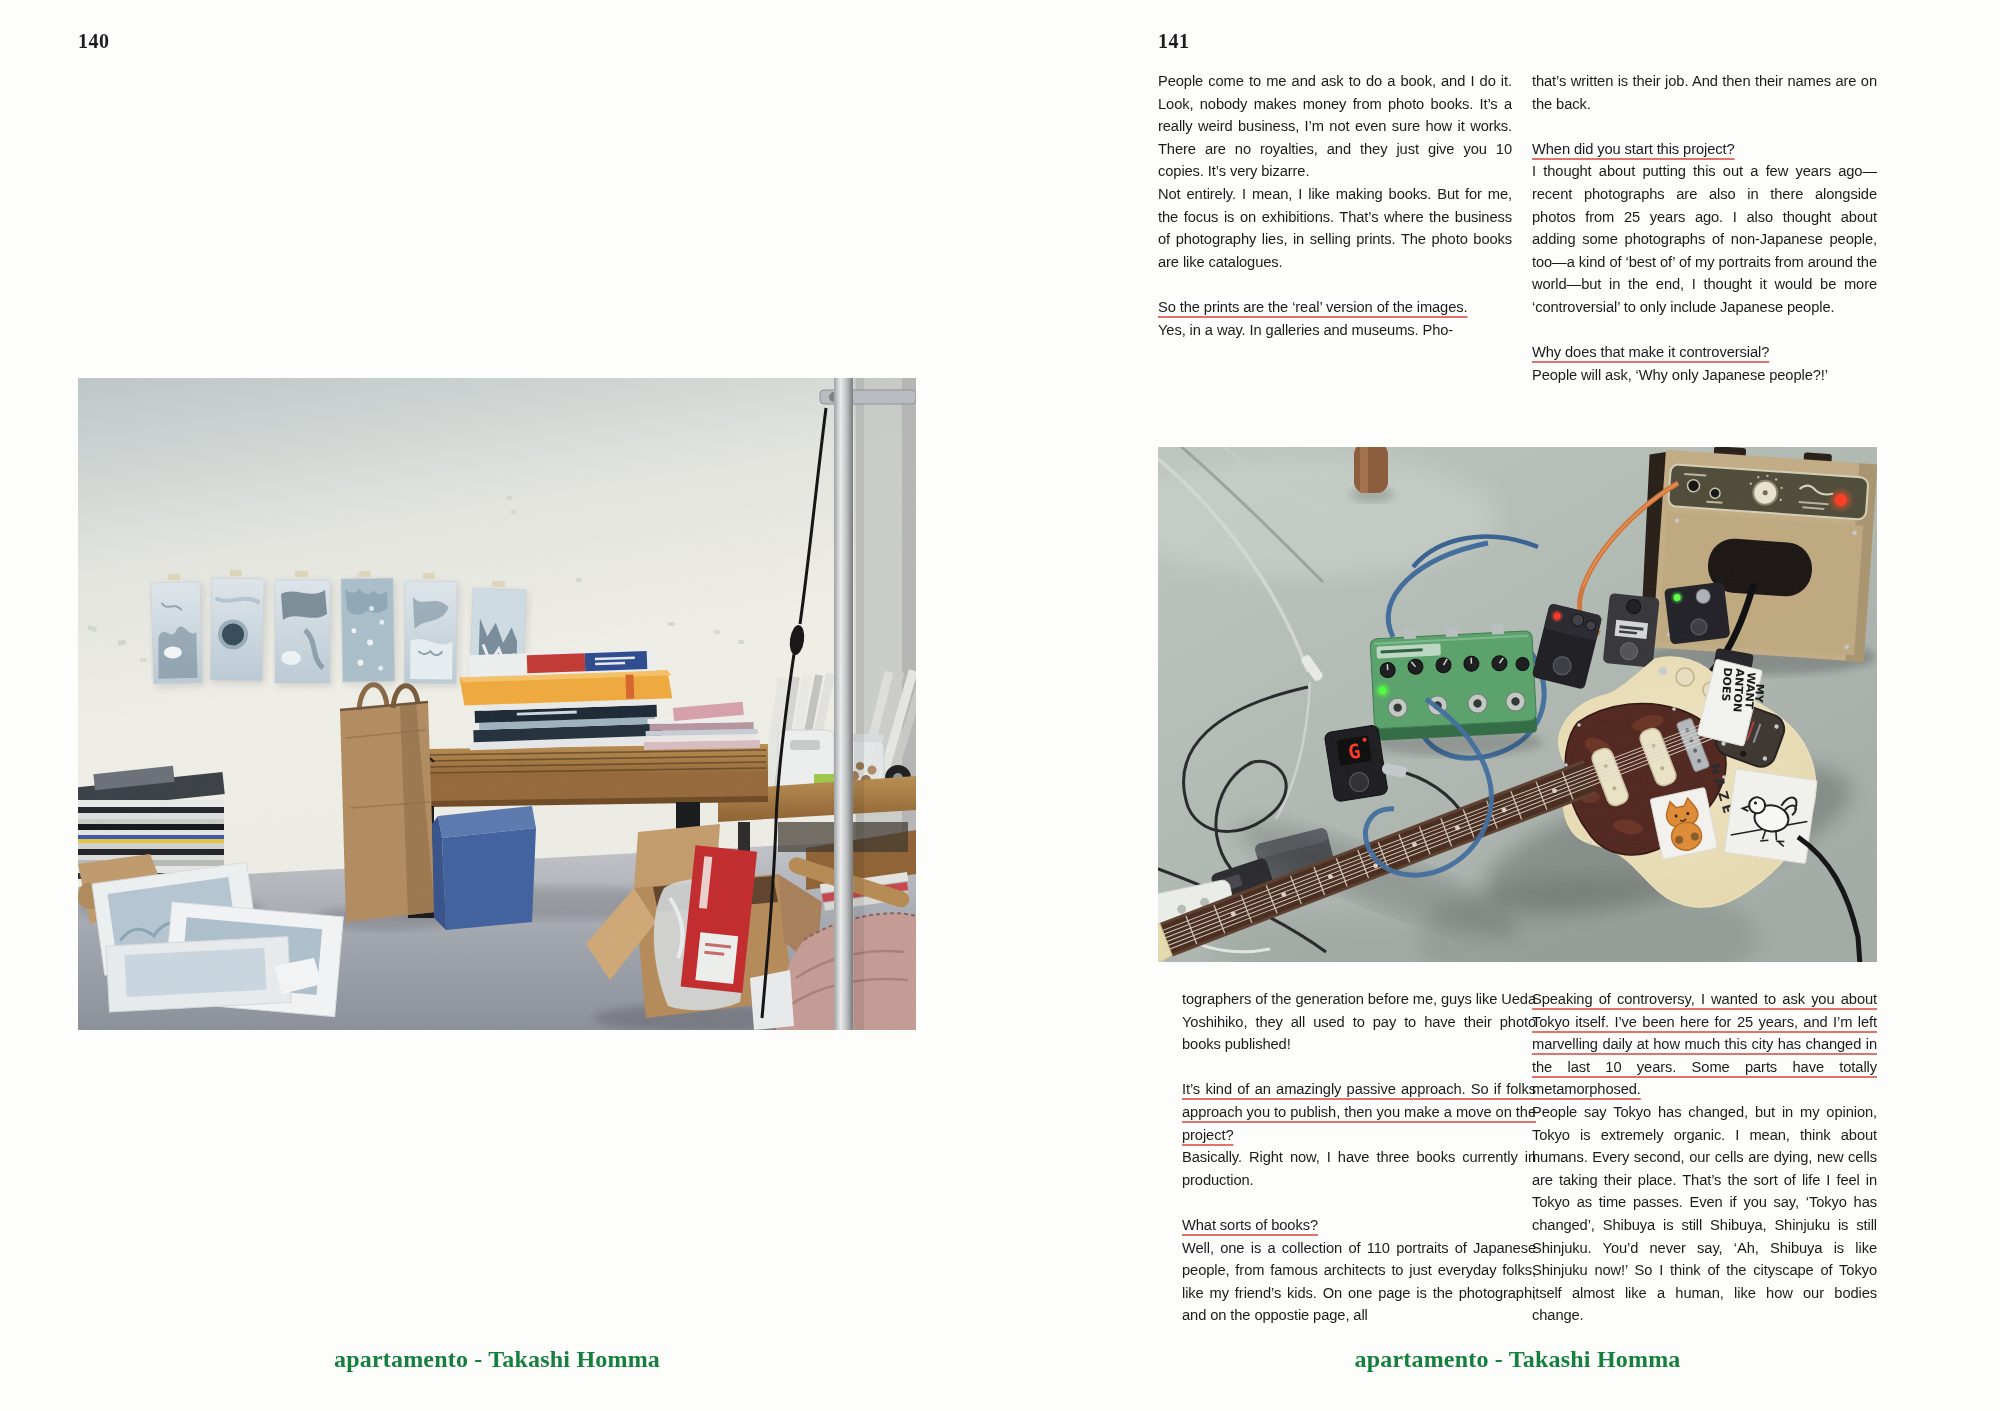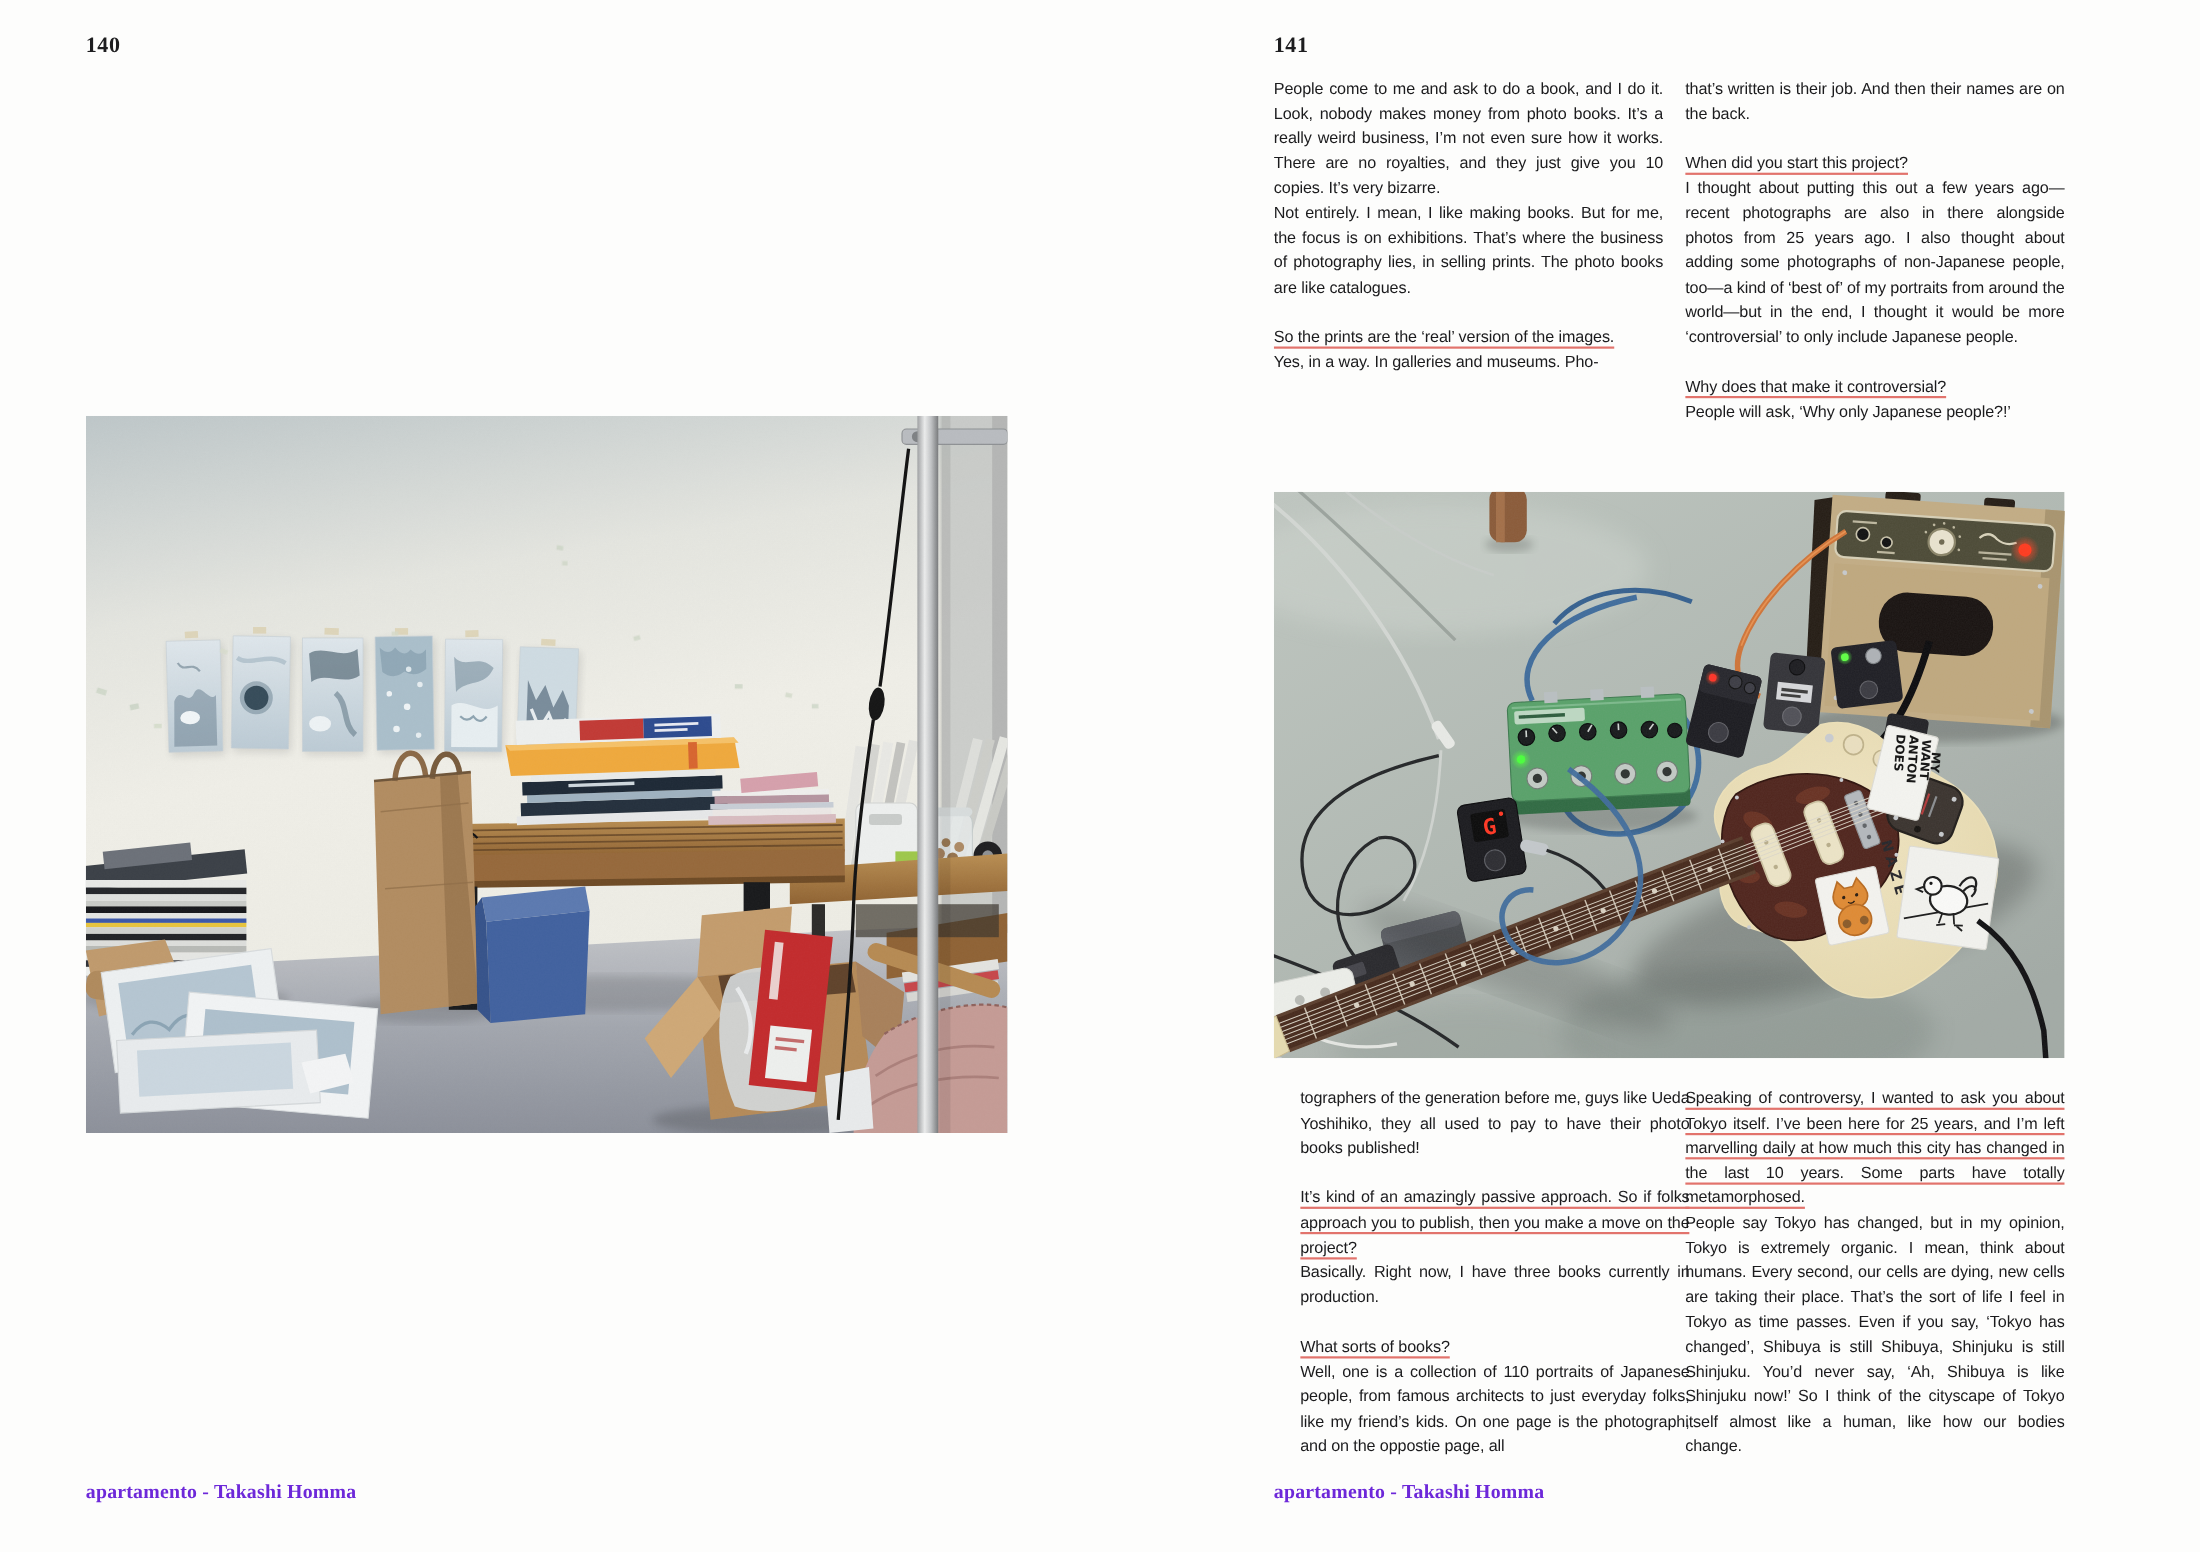--- a/index.html
+++ b/index.html
@@ -3,23 +3,23 @@
 <meta charset="utf-8">
 <style>
   html,body{margin:0;padding:0;background:#ffffff;}
   .sheet{position:relative;width:2000px;height:1411px;background:#fdfdfc;overflow:hidden;
          font-family:"Liberation Sans", sans-serif;}
   .pagenum{position:absolute;text-align:left;
            font-family:"Liberation Serif", serif;font-size:20px;font-weight:700;
            color:#1d1d1f;letter-spacing:.5px;}
   .pn-left{left:78px;top:30px;width:838px;}
   .pn-right{left:1158px;top:30px;width:719px;}
-  .footer{position:absolute;
-          font-family:"Liberation Serif", serif;font-size:18px;font-weight:700;
-          color:#6d28d9;letter-spacing:.2px;}
+  .footer{position:absolute;text-align:center;
+          font-family:"Liberation Serif", serif;font-size:24px;font-weight:700;
+          color:#15803d;letter-spacing:.2px;}
   .ft-left{left:78px;top:1346px;width:838px;}
   .ft-right{left:1158px;top:1346px;width:719px;}
   .photo{position:absolute;margin:0;padding:0;overflow:hidden;}
   .photo svg{display:block;width:100%;height:100%;}
   .photo-left{left:78px;top:378px;width:838px;height:652px;}
   .photo-right{left:1158px;top:447px;width:719px;height:515px;}
   .col{position:absolute;overflow:hidden;color:var(--ink,#1b1b1d);
        font-size:14.7px;line-height:22.6px;font-weight:400;letter-spacing:-0.1px;}
   .col-tl{left:1158px;top:70px;width:354px;height:372px;}
   .col-tr{left:1532px;top:70px;width:345px;height:372px;}

